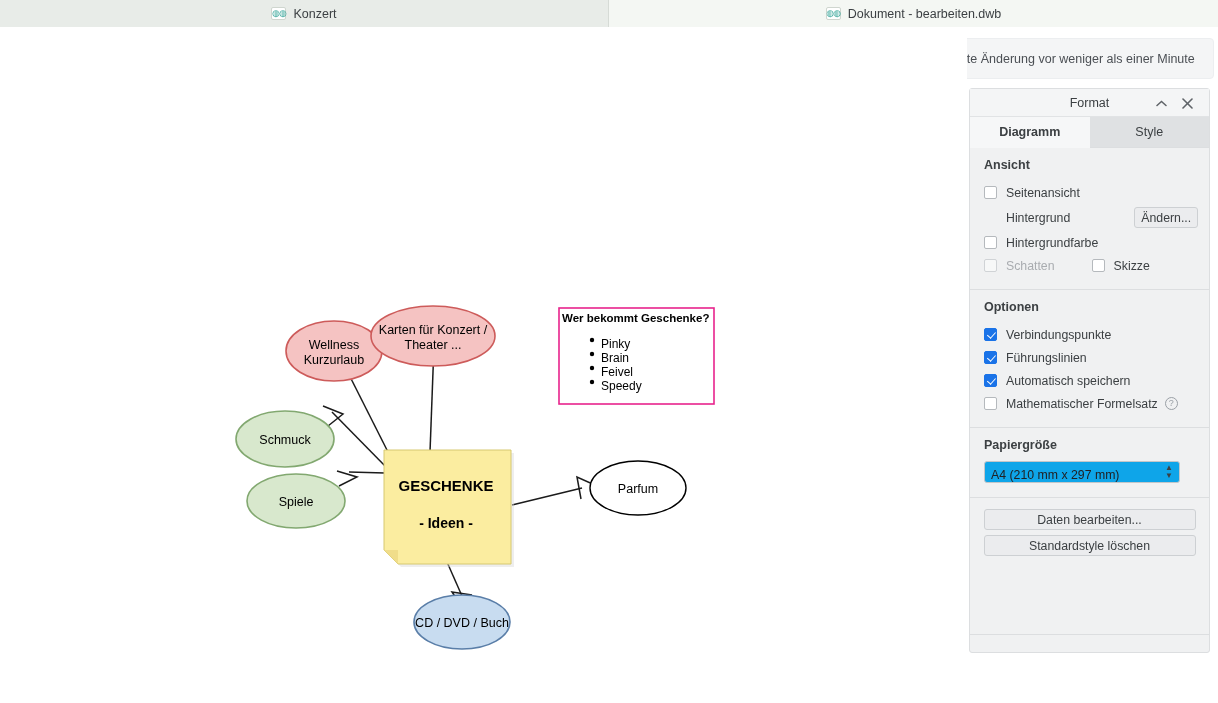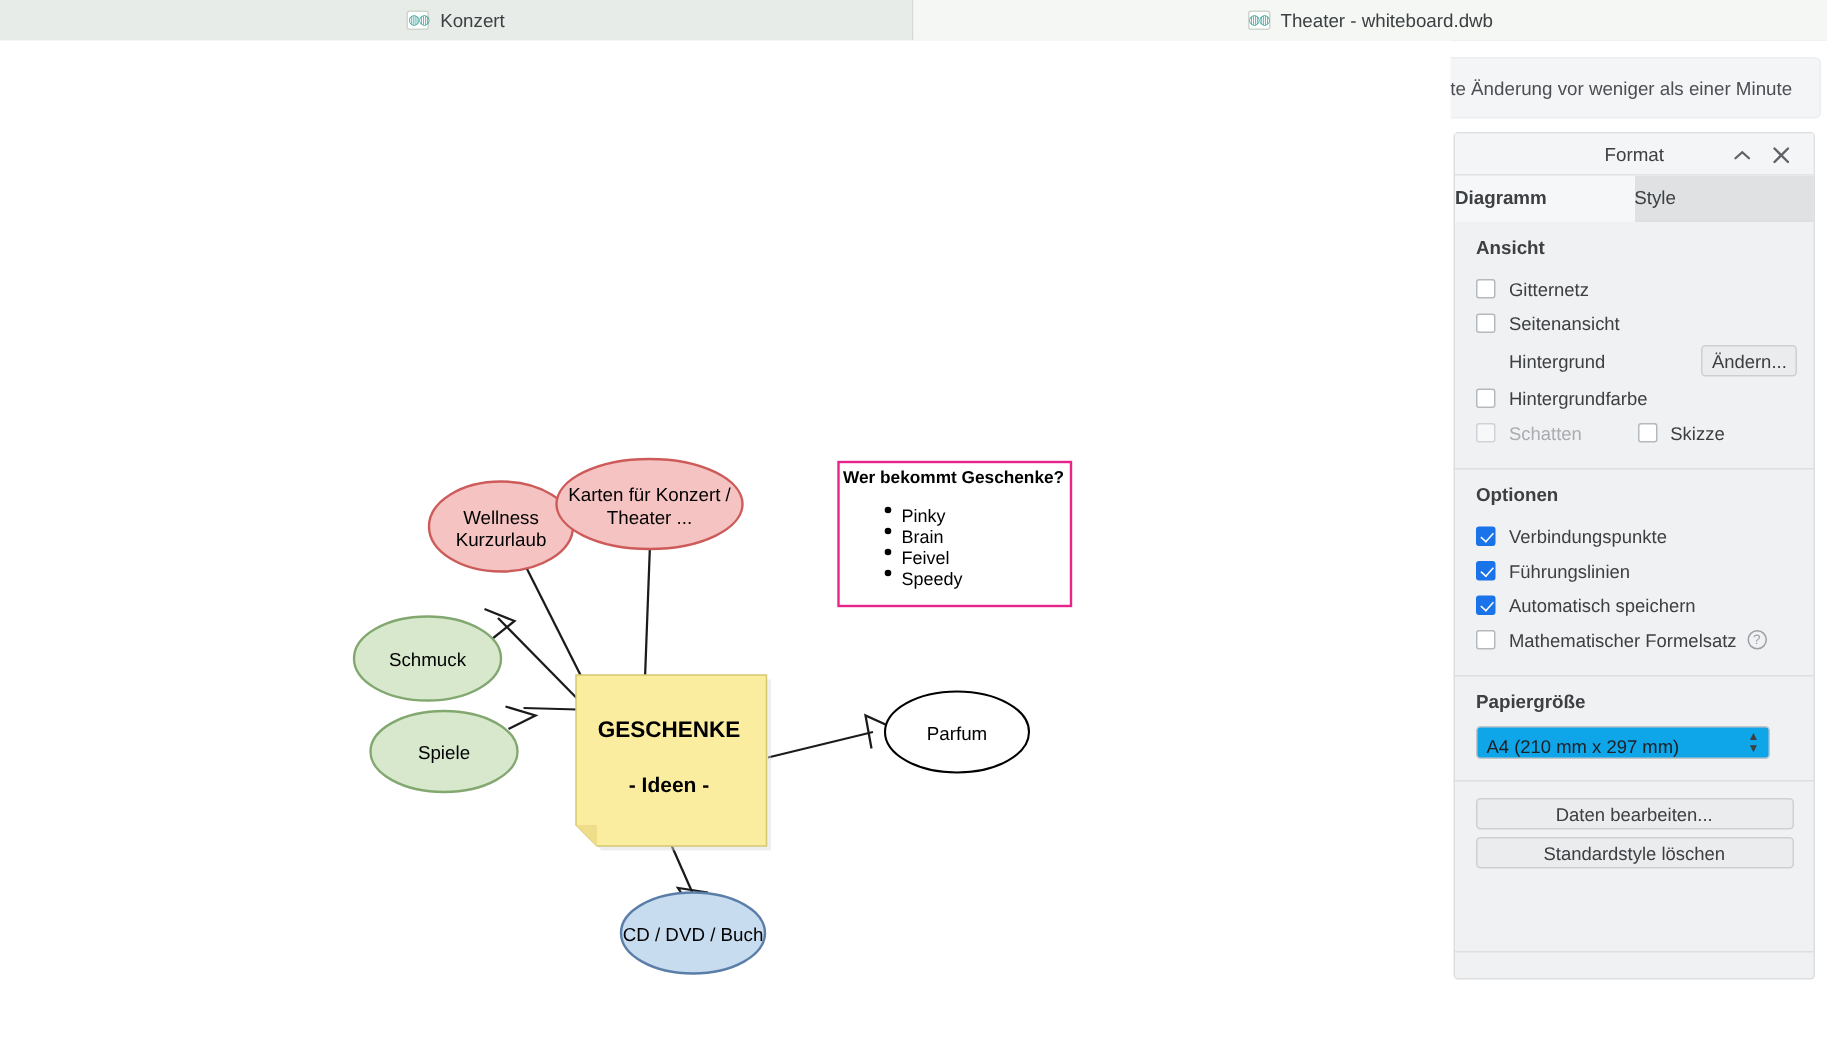--- a/index.html
+++ b/index.html
@@ -131,21 +131,21 @@
     position: absolute; top: 6px;
     width: 16px; height: 16px;
     display: flex; align-items: center; justify-content: center;
     color: #5f6368; cursor: pointer;
   }
   .panel-head .collapse { right: 40px; }
   .panel-head .close { right: 14px; }
 
   .tabs2 { display: flex; height: 31px; }
   .ptab {
-    flex: 1; display: flex; align-items: center; 
+    flex: 1; display: flex; align-items: center; justify-content: center;
     font-size: 12.5px; color: #3c4043;
     cursor: pointer;
     border-bottom: 1px solid #dcdee0;
   }
   .ptab.sel { background: #f6f7f8; font-weight: bold; border-bottom: 1px solid transparent; }
   .ptab.unsel { background: #dfe1e3; }
 
   .section { padding: 10px 14px 4px 14px; }
   .sec-title { font-size: 12.5px; font-weight: bold; color: #3c4043; margin-bottom: 9px; }
   .row { display: flex; align-items: center; height: 23px; font-size: 12.3px; color: #3c4043; }
@@ -225,21 +225,21 @@
 </head>
 <body>
 
 <div class="tabbar">
   <div class="tab inactive">
     <span class="tab-ico">◍◍</span>
     <span>Konzert</span>
   </div>
   <div class="tab active">
     <span class="tab-ico">◍◍</span>
-    <span>Theater - whiteboard.dwb</span>
+    <span>Dokument - bearbeiten.dwb</span>
   </div>
 </div>
 
 <div class="topbar">
   <div class="tb-btn">
     <svg width="19" height="14" viewBox="0 0 19 14">
         <g stroke="#7b8085" stroke-width="2.1" stroke-linecap="round">
           <line x1="1" y1="2" x2="18" y2="2"></line>
           <line x1="1" y1="7" x2="18" y2="7"></line>
           <line x1="1" y1="12" x2="18" y2="12"></line>
@@ -435,24 +435,20 @@
     <div class="ptab unsel">
       <span>Style</span>
     </div>
   </div>
 
   <div class="section">
     <div class="sec-title">Ansicht</div>
 
     <div class="row">
       <span class="cb"></span>
-      <span>Gitternetz</span>
-    </div>
-    <div class="row">
-      <span class="cb"></span>
       <span>Seitenansicht</span>
     </div>
     <div class="row" style="height:27px;gap:44px;">
       <span style="margin-left:22px;">Hintergrund</span>
       <button class="btn btn-aendern">Ändern...</button>
     </div>
     <div class="row">
       <span class="cb"></span>
       <span>Hintergrundfarbe</span>
     </div>

